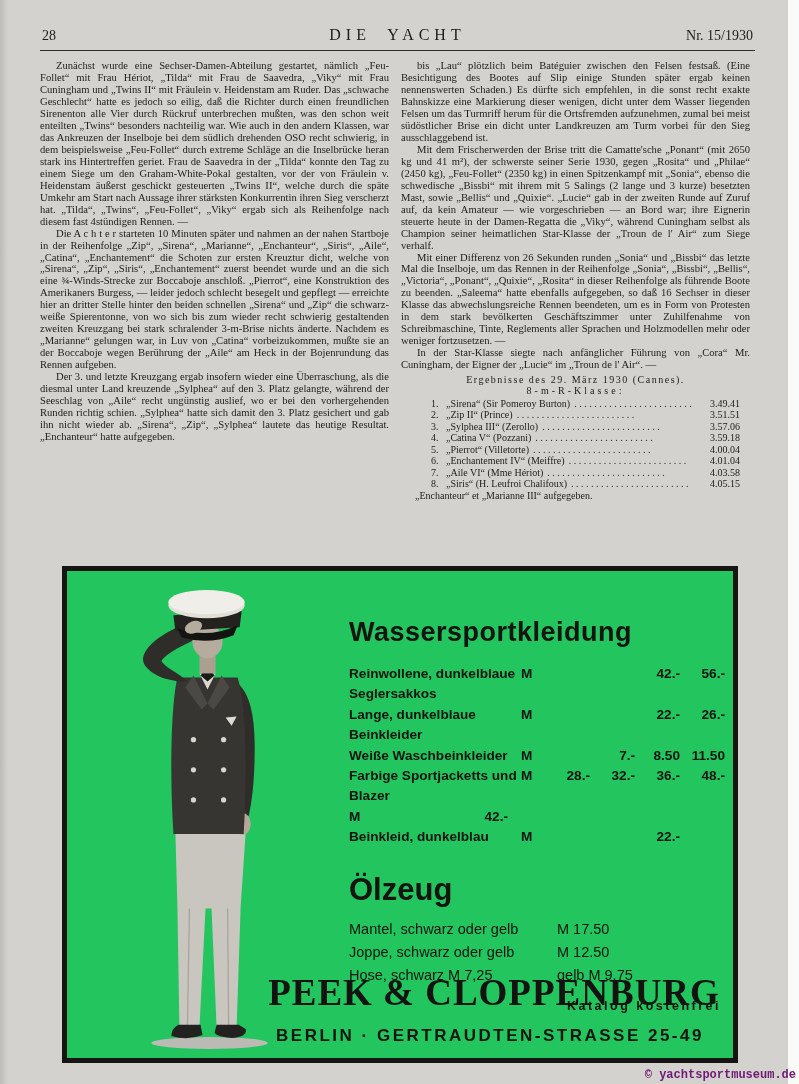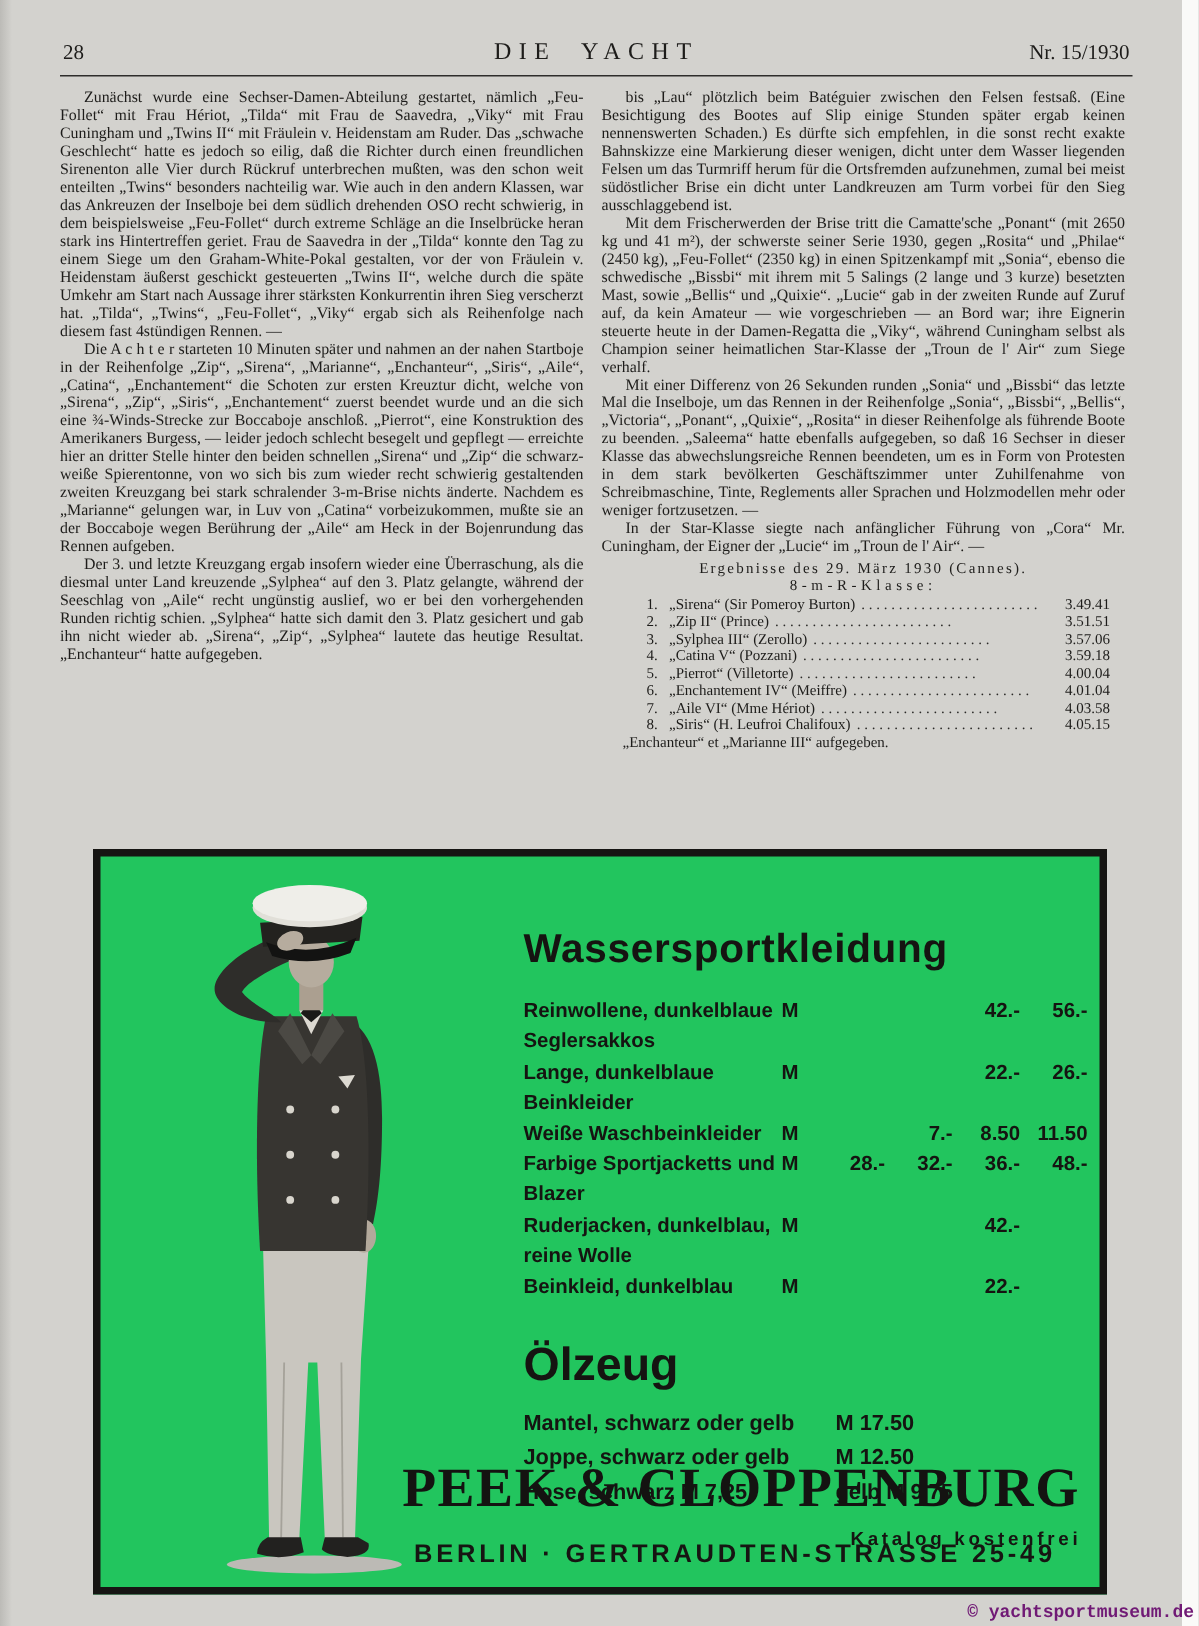--- a/index.html
+++ b/index.html
@@ -60,21 +60,21 @@
   .ad-text {
     position: absolute; left: 282px; top: 46px; width: 376px;
     font-family: "Liberation Sans", sans-serif; color: #151411;
   }
   .ad-h1 { font-size: 27px; font-weight: bold; letter-spacing: 0.5px; margin: 0 0 16px 0; }
   .price-row { display: flex; font-size: 13.6px; font-weight: 600; line-height: 1.5; }
   .price-row .lbl { flex: 1; }
   .price-row .m { width: 24px; flex: none; }
   .price-row .p { width: 45px; flex: none; text-align: right; }
   .oel-h { font-size: 31px; font-weight: bold; margin: 24px 0 10px 0; }
-  .oel-row { display: flex; font-size: 14.5px; font-weight: 700; line-height: 1.6; align-items: flex-end; }
+  .oel-row { display: flex; font-size: 14.5px; font-weight: 400; line-height: 1.6; align-items: flex-end; }
   .oel-row .lbl { width: 208px; flex: none; }
   .damen { font-size: 15px; font-weight: 600; margin-top: 20px; }
   .katalog { font-size: 12.5px; font-weight: 600; letter-spacing: 2.5px; text-align: right; margin-top: 12px; padding-right: 4px; }
   .brand {
     position: absolute; left: 196px; bottom: 44px; width: 462px;
     font-family: "Liberation Serif", serif; font-weight: bold;
     font-size: 37px; letter-spacing: 1px; text-align: center; white-space: nowrap;
     color: #141311;
   }
   .address {
@@ -247,21 +247,20 @@
     </div>
     <div class="price-row">
       <span class="lbl">Farbige Sportjacketts und Blazer</span>
       <span class="m">M</span>
       <span class="p">28.-</span>
       <span class="p">32.-</span>
       <span class="p">36.-</span>
       <span class="p">48.-</span>
     </div>
     <div class="price-row">
-      <span class="lbl">Ruderjacken, dunkelblau, reine Wolle</span>
       <span class="m">M</span>
       <span class="p"></span>
       <span class="p"></span>
       <span class="p">42.-</span>
       <span class="p"></span>
     </div>
     <div class="price-row">
       <span class="lbl">Beinkleid, dunkelblau</span>
       <span class="m">M</span>
       <span class="p"></span>

